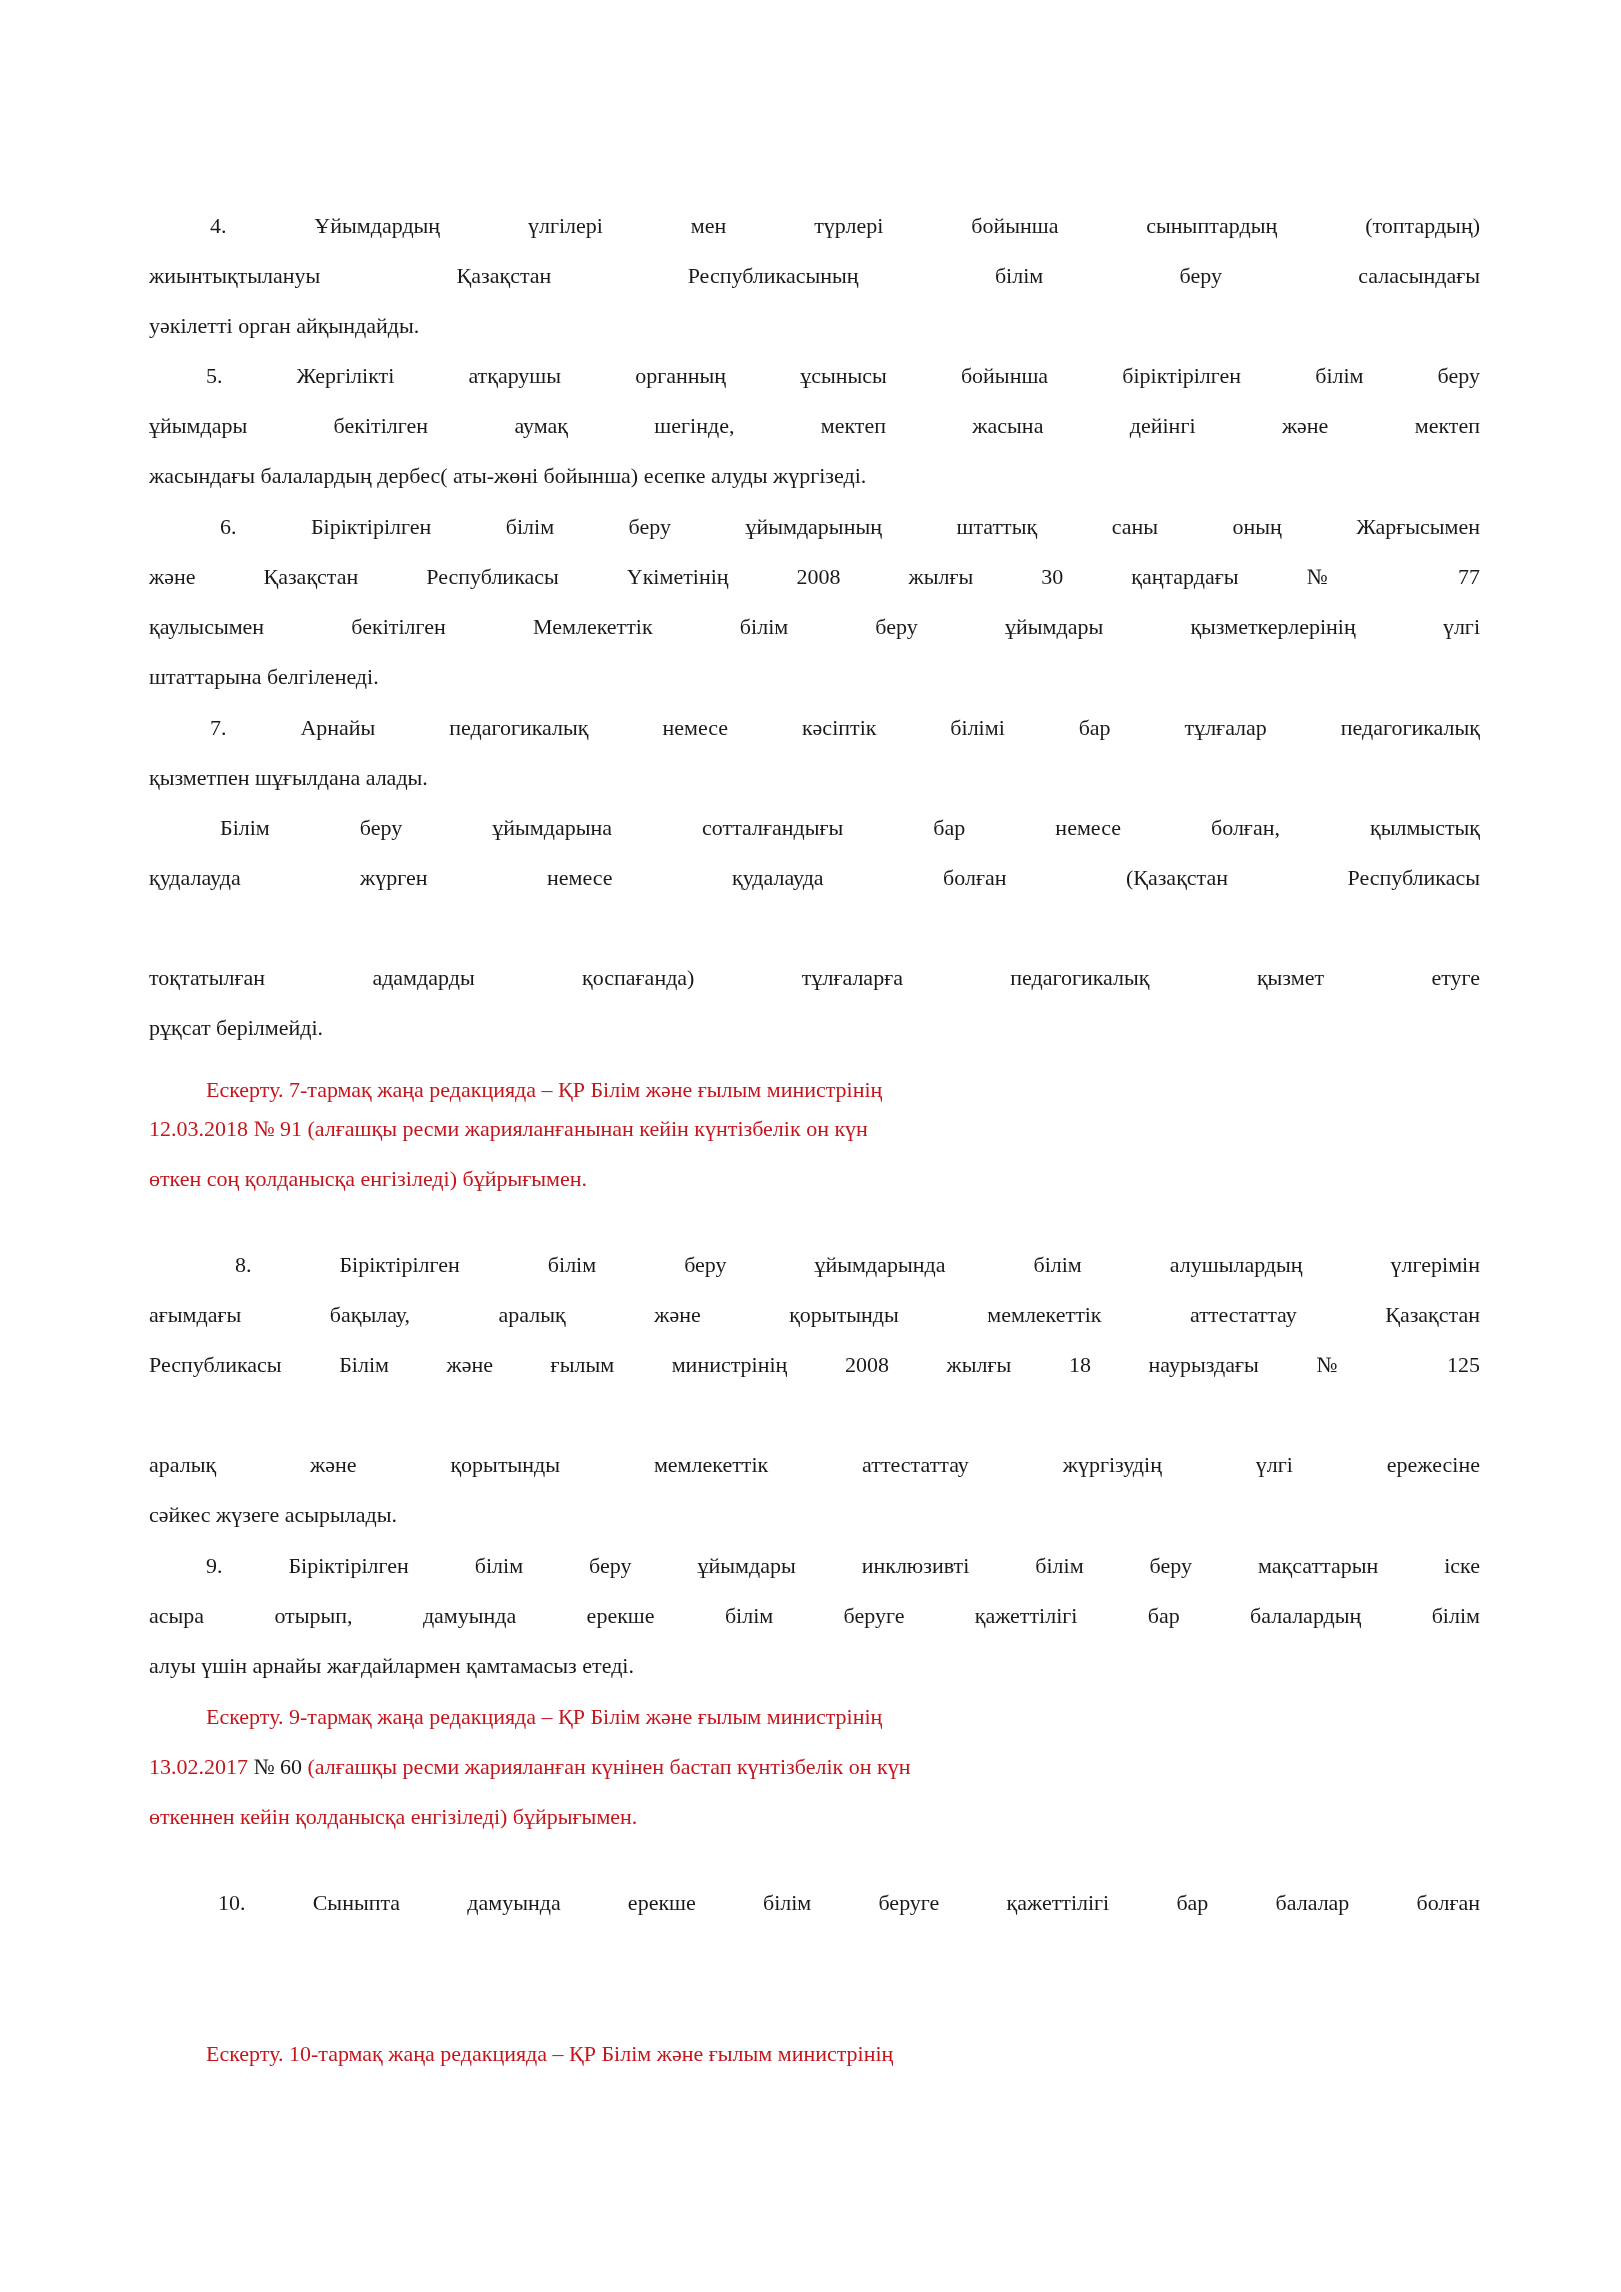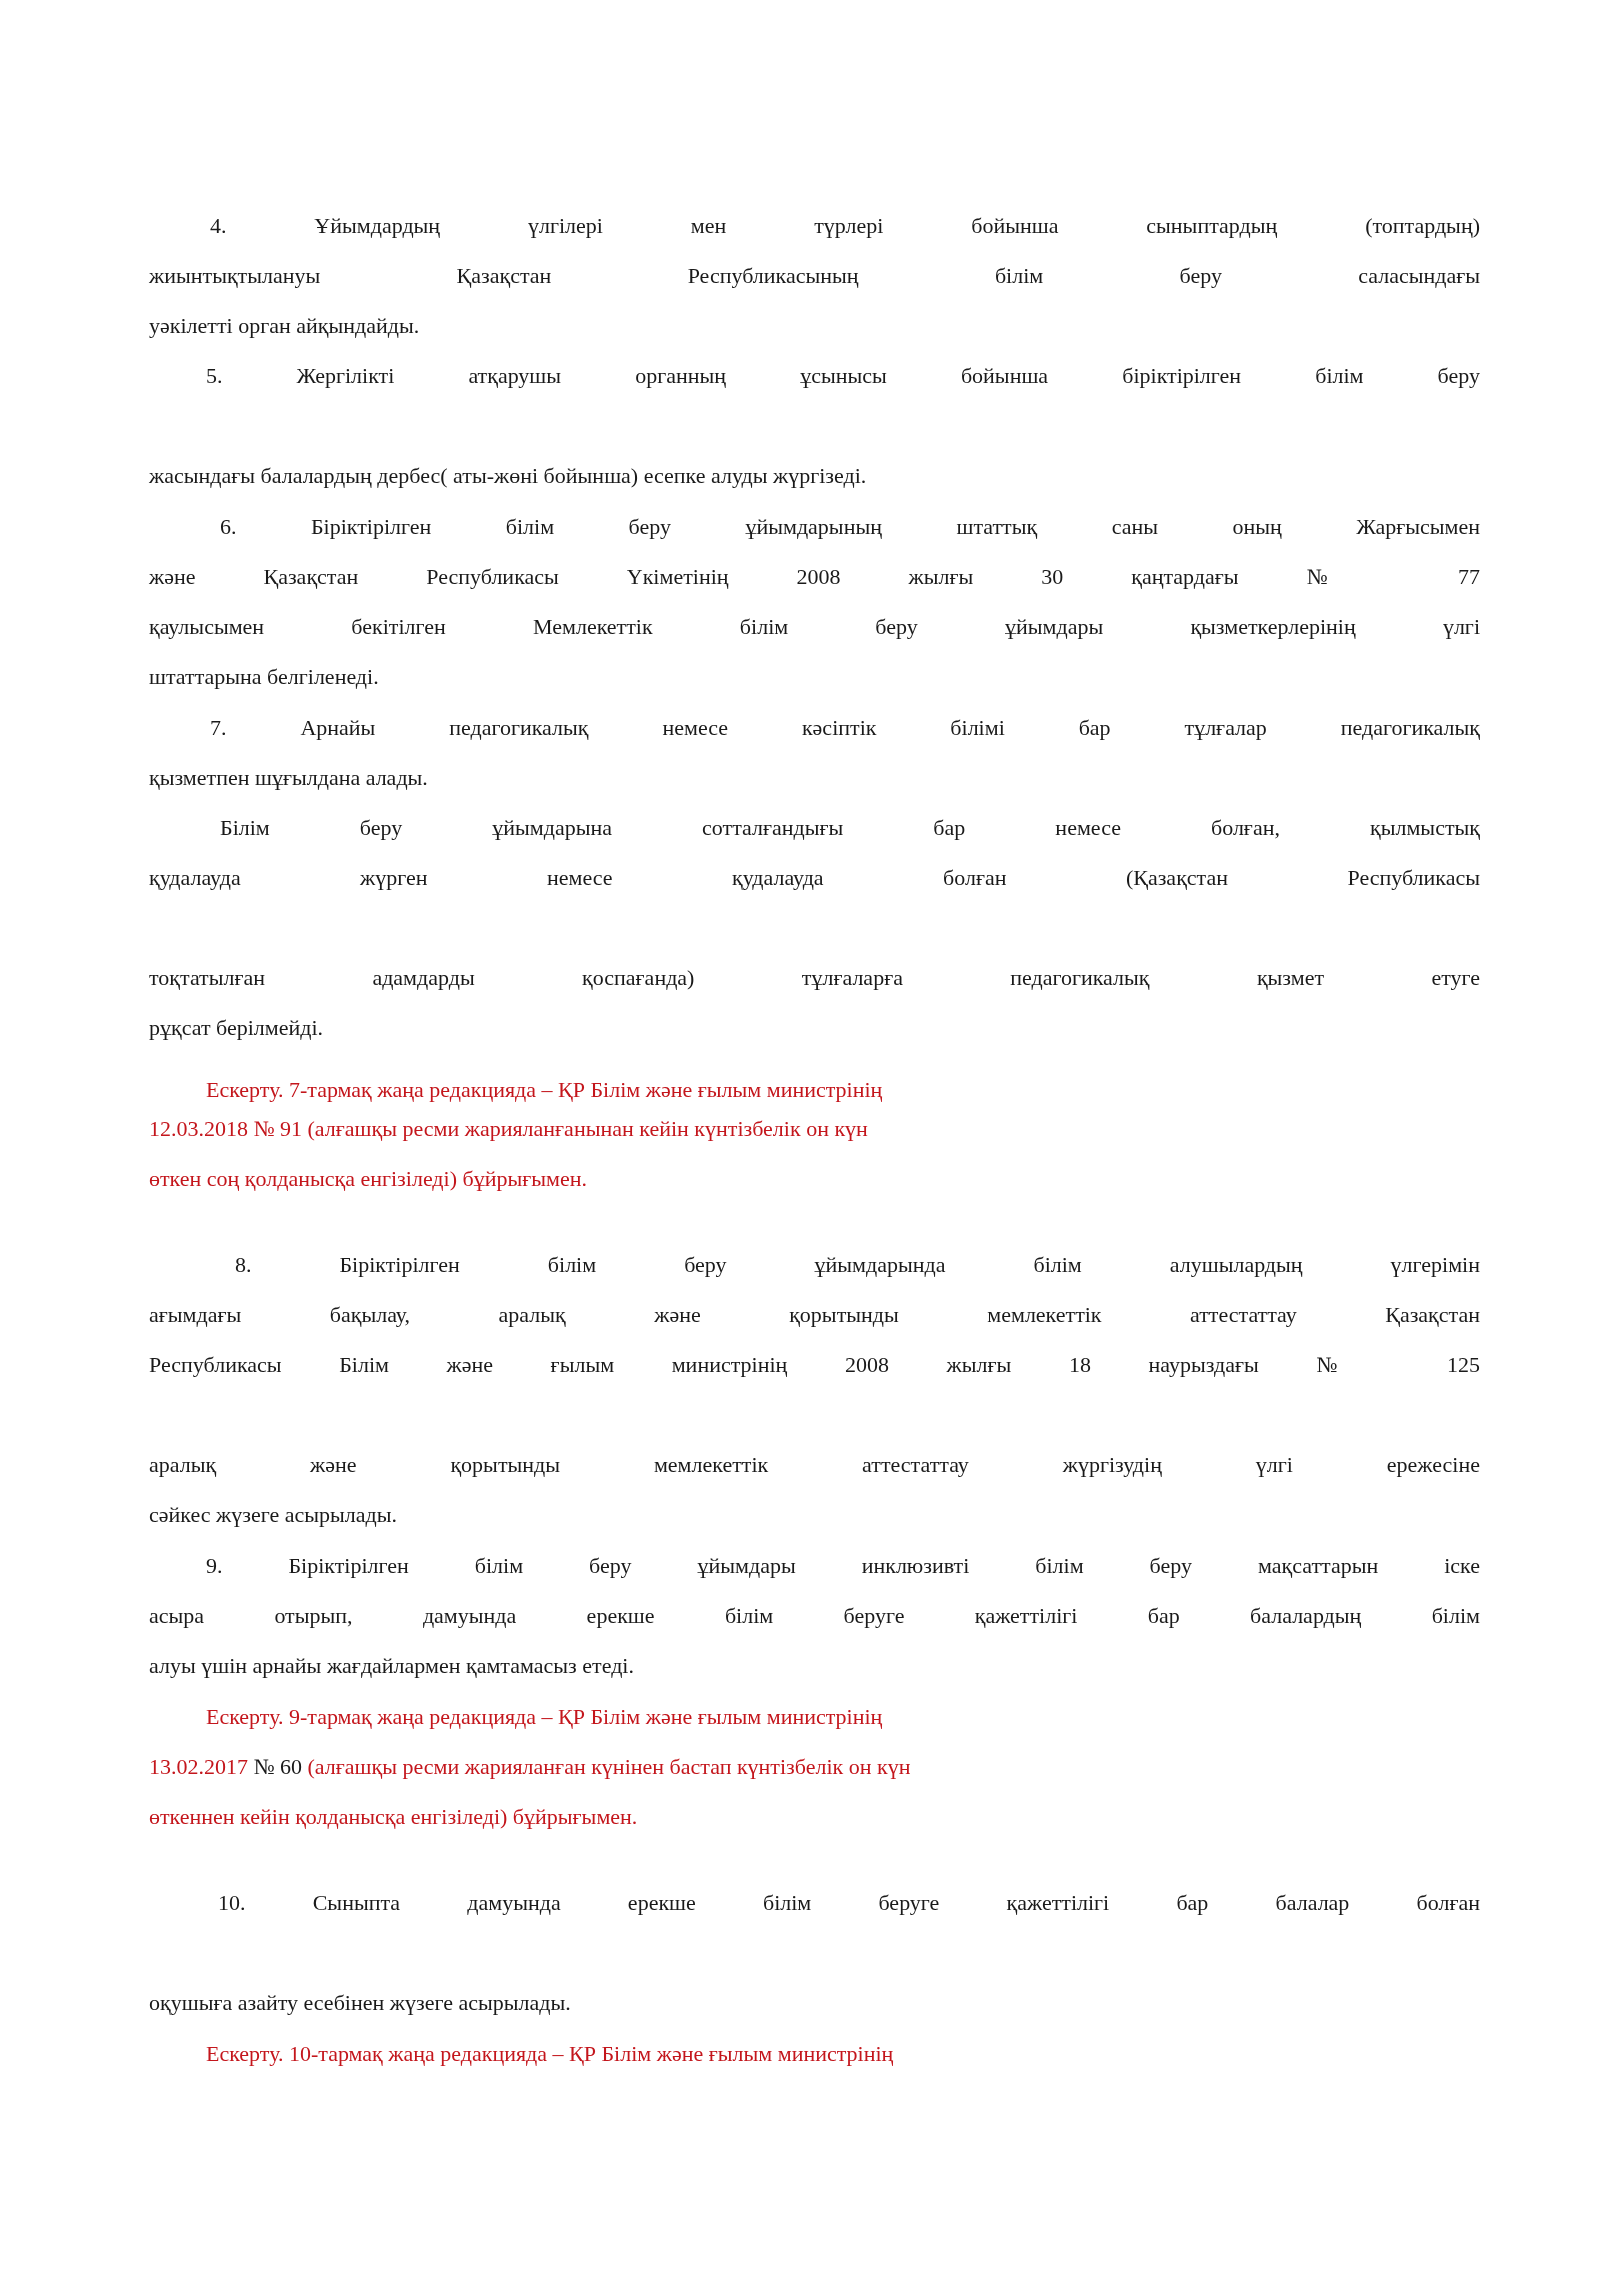--- a/index.html
+++ b/index.html
@@ -23,20 +23,21 @@
 </head>
 <body>
 
 <div class="page">
 
   <div class="line justify" style="top:200px; padding-left:61px; width:1270px;">4. Ұйымдардың үлгілері мен түрлері бойынша сыныптардың (топтардың)</div>
   <div class="line justify" style="top:250px;">жиынтықтылануы Қазақстан Республикасының білім беру саласындағы</div>
   <div class="line" style="top:300px;">уәкілетті орган айқындайды.</div>
 
   <div class="line justify" style="top:350px; padding-left:57px; width:1274px;">5. Жергілікті атқарушы органның ұсынысы бойынша біріктірілген білім беру</div>
+  <div class="line justify" style="top:400px;">ұйымдары бекітілген аумақ шегінде, мектеп жасына дейінгі және мектеп</div>
   <div class="line" style="top:450px;">жасындағы балалардың дербес( аты-жөні бойынша) есепке алуды жүргізеді.</div>
 
   <div class="line justify" style="top:501px; padding-left:71px; width:1260px;">6. Біріктірілген білім беру ұйымдарының штаттық саны оның Жарғысымен</div>
   <div class="line justify" style="top:551px;">және Қазақстан Республикасы Үкіметінің 2008 жылғы 30 қаңтардағы № 77</div>
   <div class="line justify" style="top:601px;">қаулысымен бекітілген Мемлекеттік білім беру ұйымдары қызметкерлерінің үлгі</div>
   <div class="line" style="top:651px;">штаттарына белгіленеді.</div>
 
   <div class="line justify" style="top:702px; padding-left:61px; width:1270px;">7. Арнайы педагогикалық немесе кәсіптік білімі бар тұлғалар педагогикалық</div>
   <div class="line" style="top:752px;">қызметпен шұғылдана алады.</div>
 
@@ -57,18 +58,17 @@
 
   <div class="line justify" style="top:1540px; padding-left:57px; width:1274px;">9. Біріктірілген білім беру ұйымдары инклюзивті білім беру мақсаттарын іске</div>
   <div class="line justify" style="top:1590px;">асыра отырып, дамуында ерекше білім беруге қажеттілігі бар балалардың білім</div>
   <div class="line" style="top:1640px;">алуы үшін арнайы жағдайлармен қамтамасыз етеді.</div>
 
   <div class="line red" style="top: 1691px; padding-left: 57px; color: rgb(196, 22, 28);">Ескерту. 9-тармақ жаңа редакцияда – ҚР Білім және ғылым министрінің</div>
   <div class="line red" style="top: 1741px; color: rgb(196, 22, 28);"><span class="red" style="color: rgb(196, 22, 28); margin-top: 40px;">13.02.2017 </span><span class="blk" style="color: rgb(26, 26, 26);">№ 60</span><span class="red" style="color: rgb(196, 22, 28);"> (алғашқы ресми жарияланған күнінен бастап күнтізбелік он күн</span></div>
   <div class="line red" style="top: 1791px; color: rgb(196, 22, 28);">өткеннен кейін қолданысқа енгізіледі) бұйрығымен.</div>
 
   <div class="line justify" style="top:1877px; padding-left:69px; width:1262px;">10. Сыныпта дамуында ерекше білім беруге қажеттілігі бар балалар болған</div>
-  <div class="line" style="top:1977px;">оқушыға азайту есебінен жүзеге асырылады.</div>
 
   <div class="line red" style="top: 2028px; padding-left: 57px; color: rgb(196, 22, 28);">Ескерту. 10-тармақ жаңа редакцияда – ҚР Білім және ғылым министрінің</div>
 
 </div>
 
 
 </body></html>

